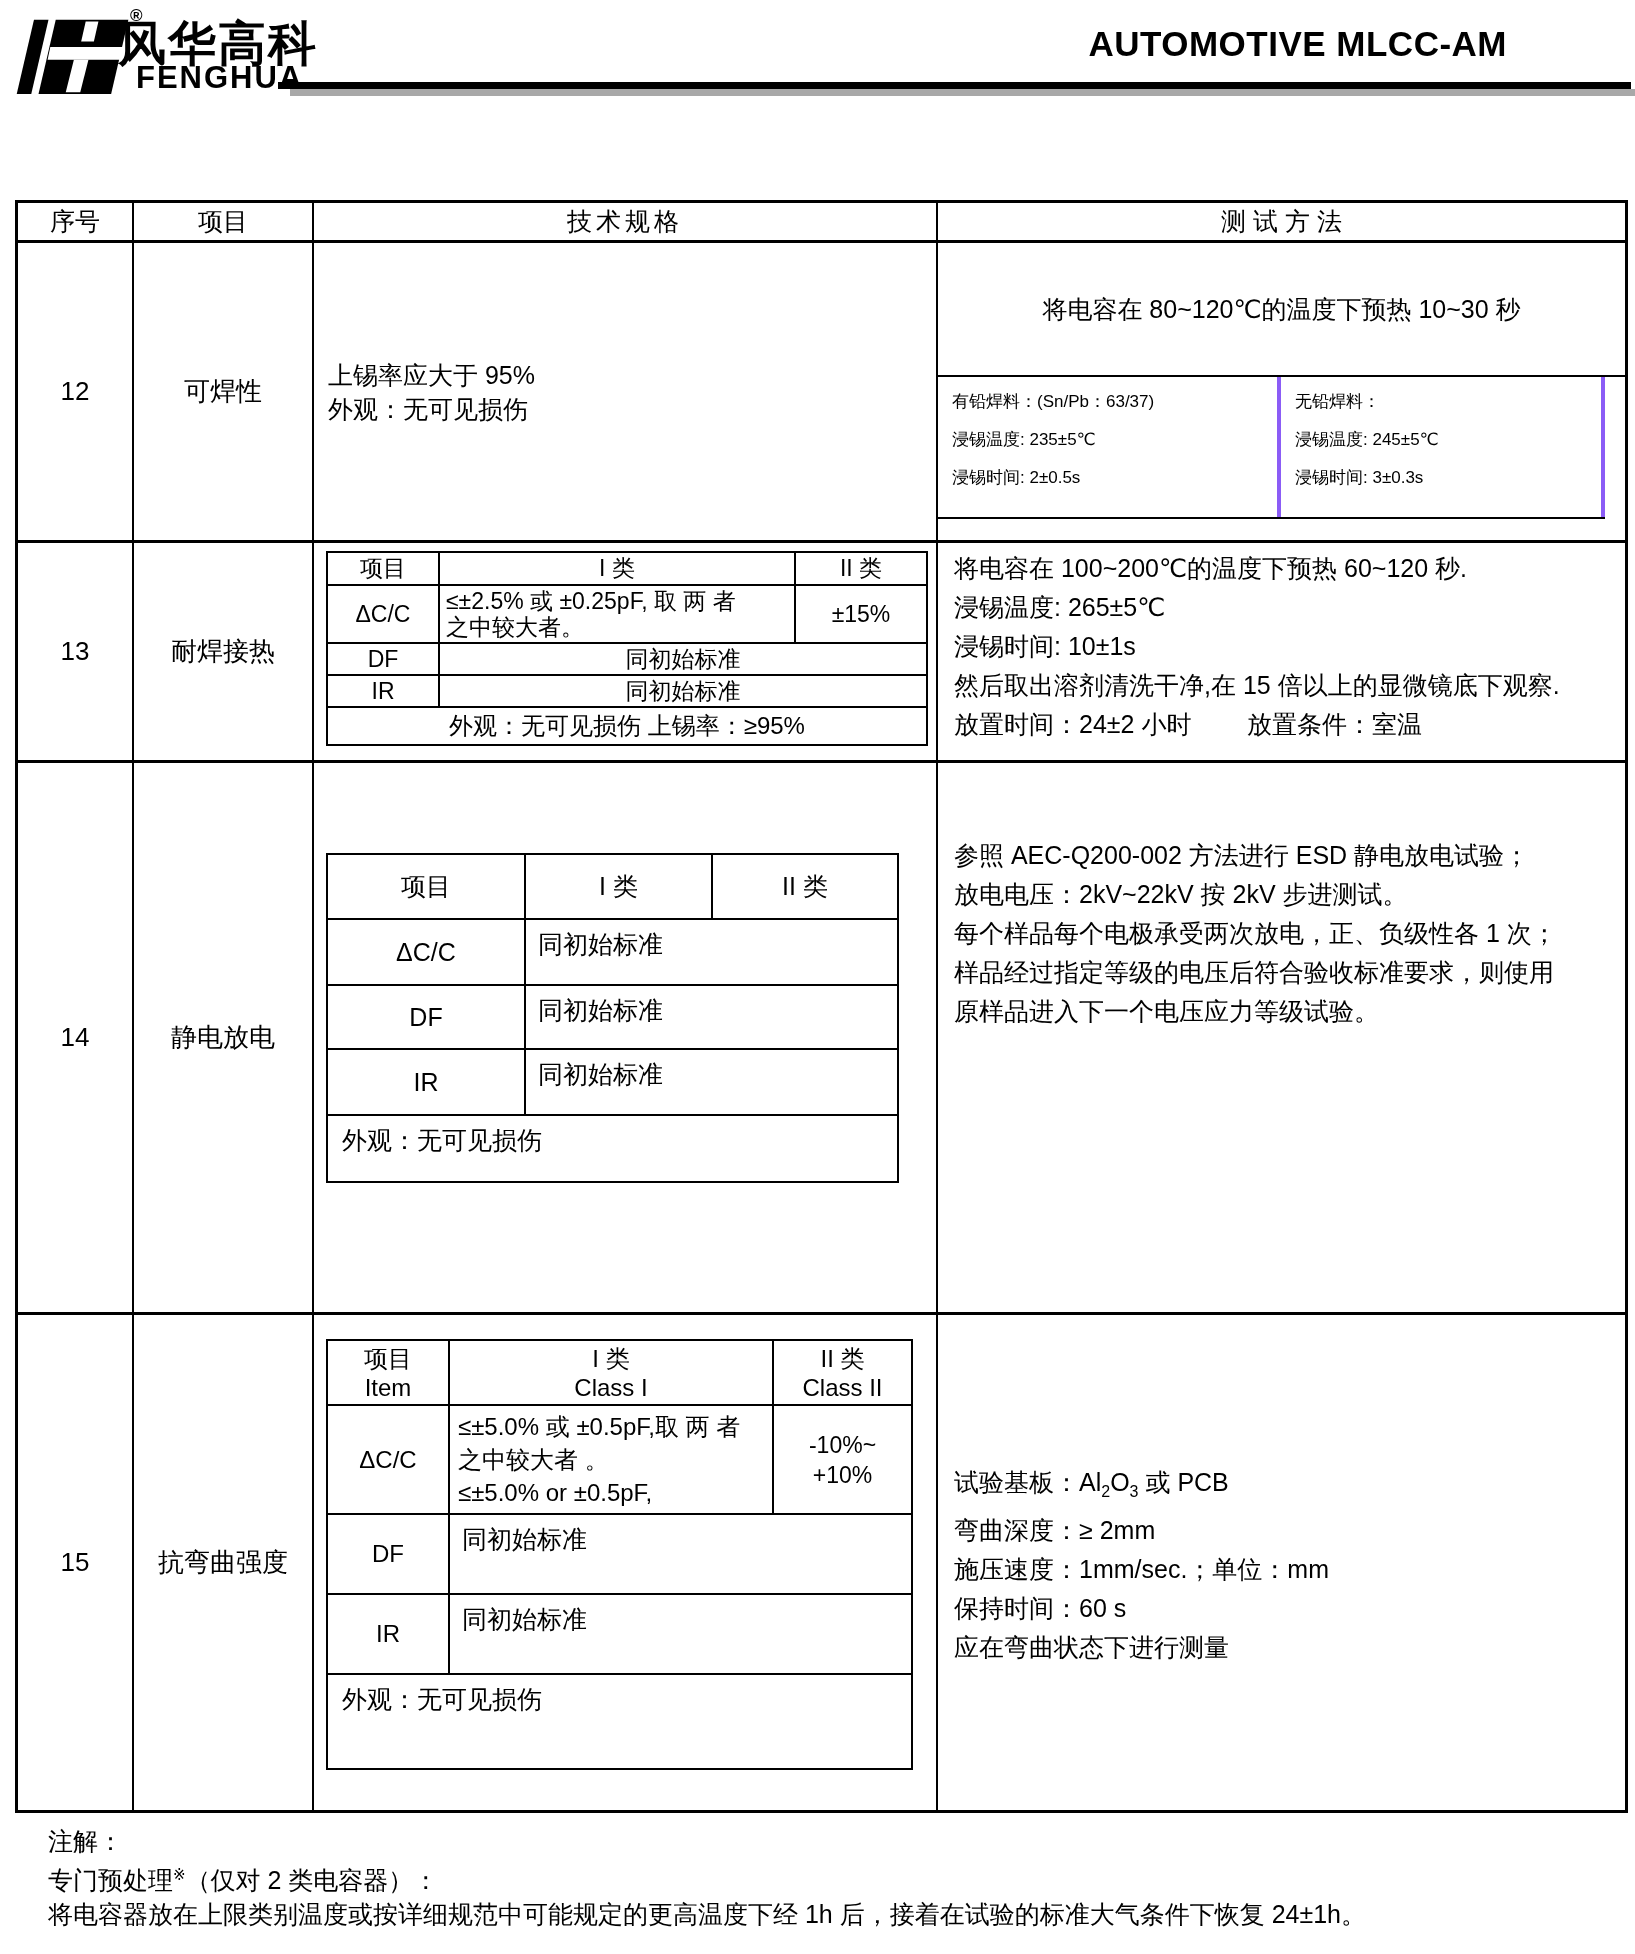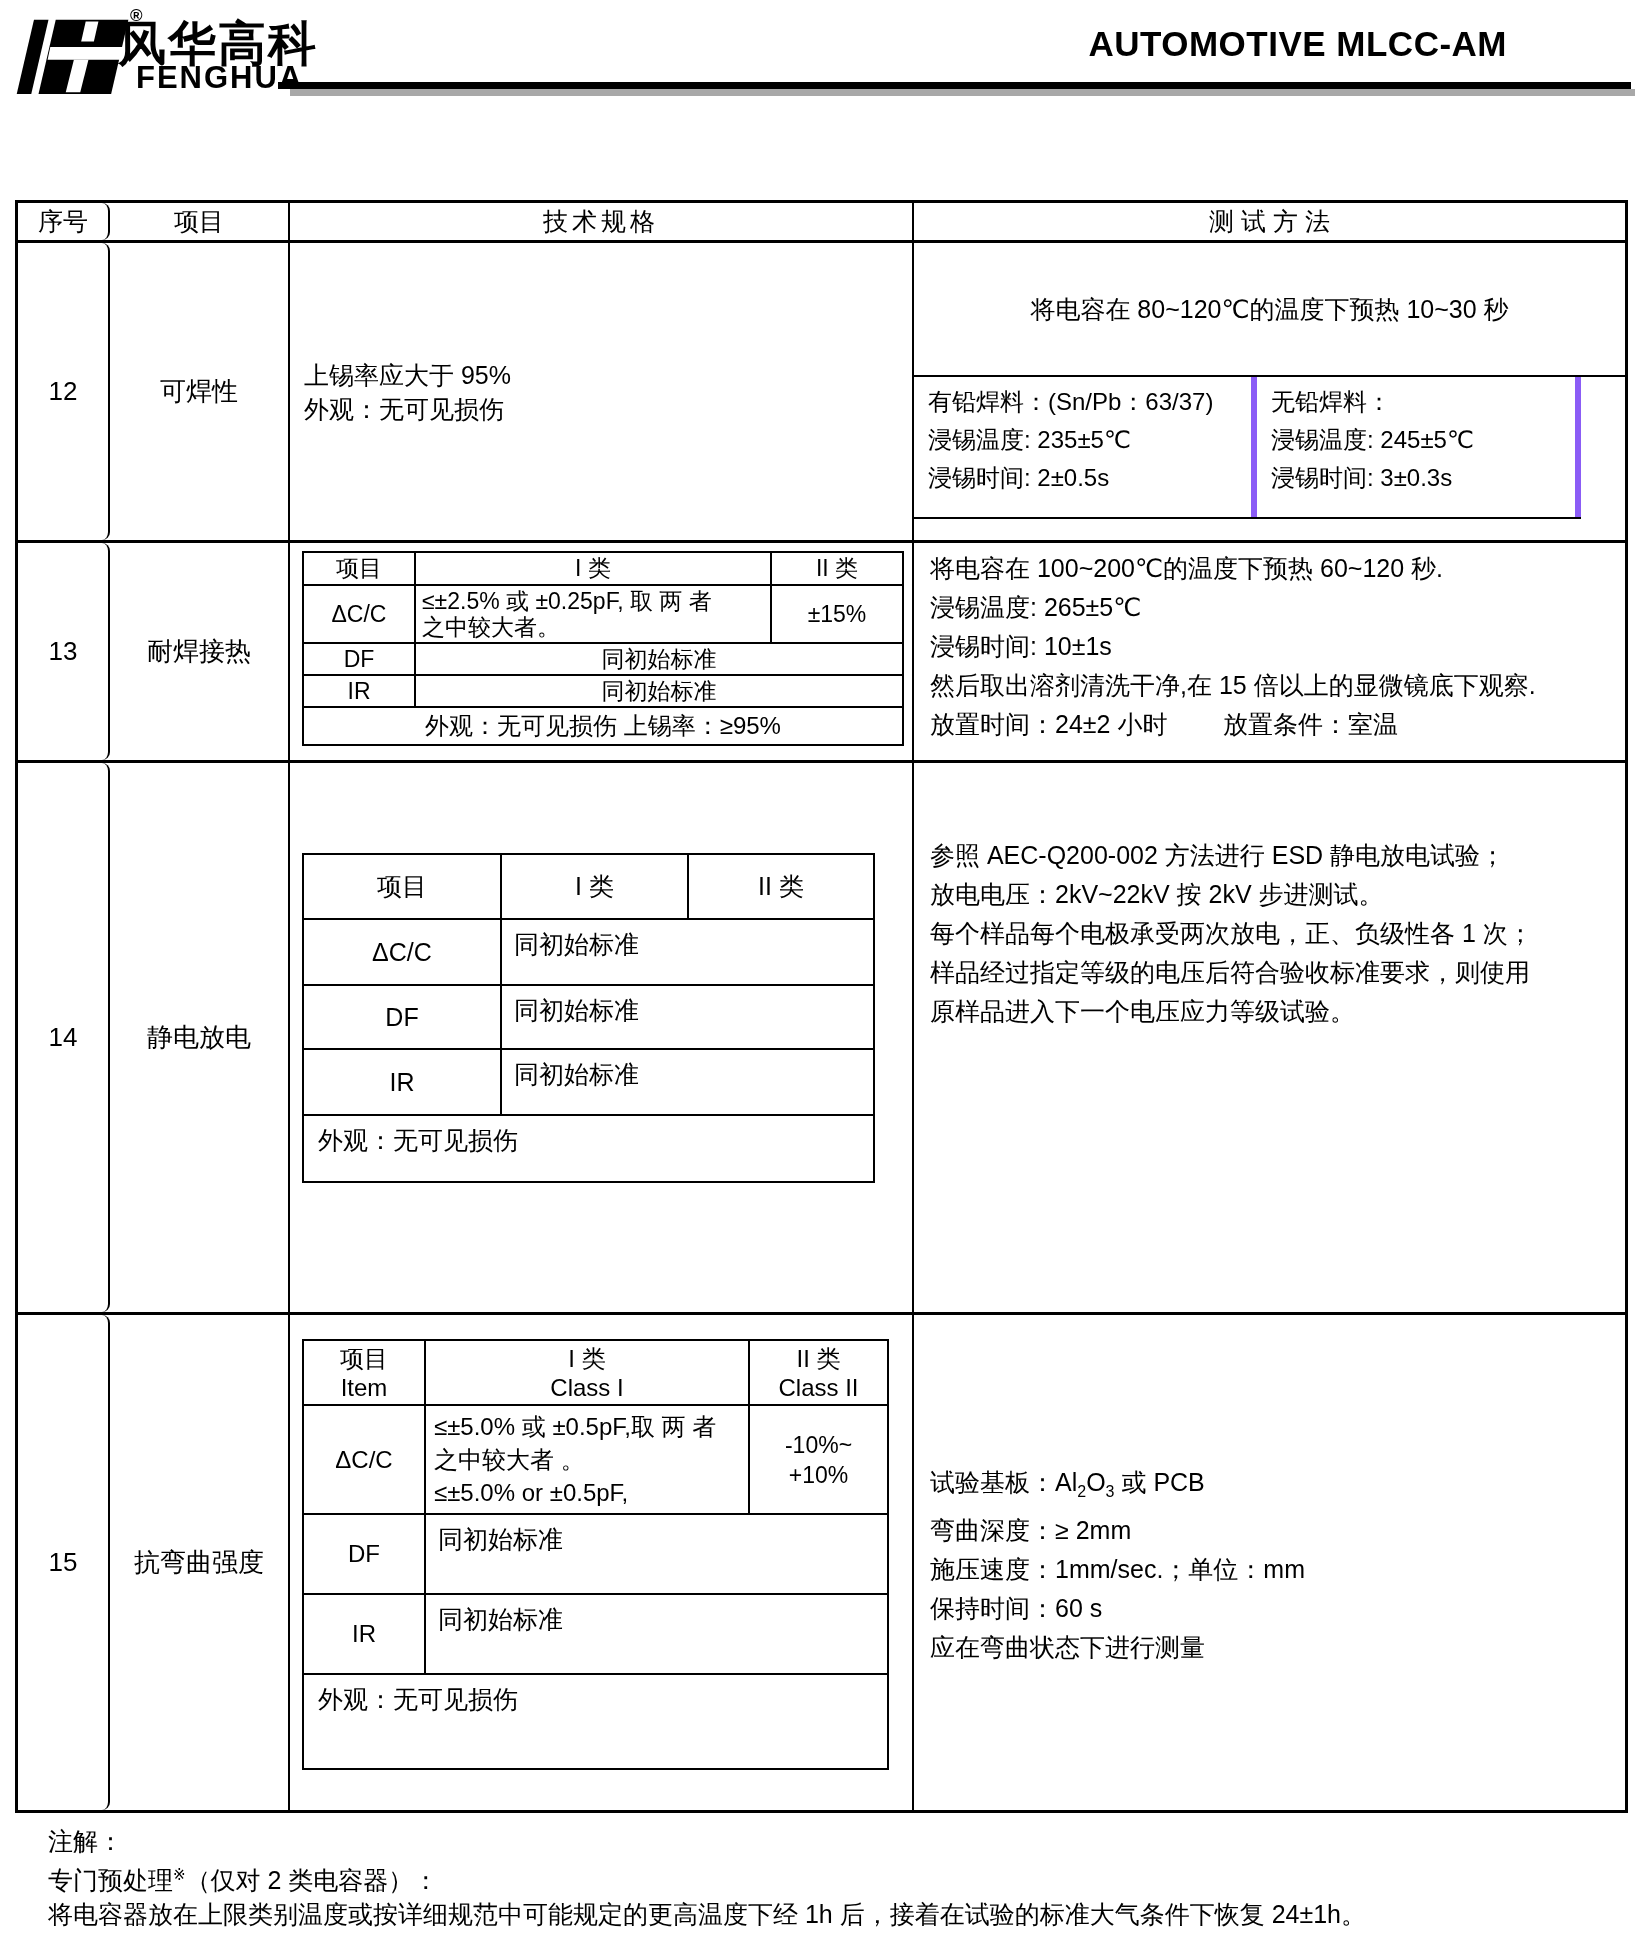--- a/index.html
+++ b/index.html
@@ -13,38 +13,38 @@
   .doc-title{position:absolute;right:128px;top:24px;font-size:35px;font-weight:bold;letter-spacing:.5px;}
   .rule-black{position:absolute;left:278px;top:82px;width:1353px;height:7px;background:#000;}
   .rule-gray{position:absolute;left:290px;top:89px;width:1345px;height:7px;background:#a8a8a8;}
   
   .tbl{position:absolute;left:15px;top:200px;width:1613px;height:1613px;
        border:3px solid #000;box-sizing:border-box;display:flex;flex-direction:column;}
   .row{display:flex;border-bottom:3px solid #000;box-sizing:border-box;}
   .row.last{border-bottom:none;flex:1;}
   .cell{box-sizing:border-box;border-right:2px solid #000;}
   .cell.lastc{border-right:none;flex:1;}
-  .c-no{width:92px;display:flex;align-items:center;justify-content:center;font-size:26px;border-radius:8px;}
+  .c-no{width:116px;display:flex;align-items:center;justify-content:center;font-size:26px;}
   .c-item{width:180px;display:flex;align-items:center;justify-content:center;font-size:26px;}
   .c-spec{width:624px;position:relative;}
   .c-method{position:relative;}
   .thead{height:40px;}
   .thead .cell{display:flex;align-items:center;justify-content:center;font-size:25px;}
   .h-spec{letter-spacing:4px;}
   .r12{height:300px;}
   .r13{height:220px;}
   .r14{height:552px;}
   
   .spec12{display:flex;flex-direction:column;justify-content:center;align-items:flex-start;
           padding-left:14px;font-size:25px;line-height:34px;height:100%;box-sizing:border-box;}
   .r12m-top{height:134px;display:flex;align-items:center;justify-content:center;
             border-bottom:2px solid #000;font-size:25px;box-sizing:border-box;}
   .subtbl{display:flex;width:667px;height:142px;border-bottom:2px solid #000;box-sizing:border-box;}
-  .subcell{box-sizing:border-box;border-right:6px solid #8b5cf6;padding:6px 0 8px 14px;
-           font-size:24px;line-height:38px;}
+  .subcell{box-sizing:border-box;border-right:4px solid #8b5cf6;padding:6px 0 8px 14px;
+           font-size:17px;line-height:38px;}
   .subcell.a{width:343px;}
   .subcell.b{width:324px;}
   
   .itbl{position:absolute;border:2px solid #000;box-sizing:border-box;background:#fff;}
   .itr{display:flex;border-bottom:2px solid #000;box-sizing:border-box;}
   .itr.lastr{border-bottom:none;}
   .itd{box-sizing:border-box;border-right:2px solid #000;}
   .itd.lastd{border-right:none;flex:1;}
   .cen{display:flex;align-items:center;justify-content:center;text-align:center;}
   .cenc{display:flex;flex-direction:column;align-items:center;justify-content:center;text-align:center;}

